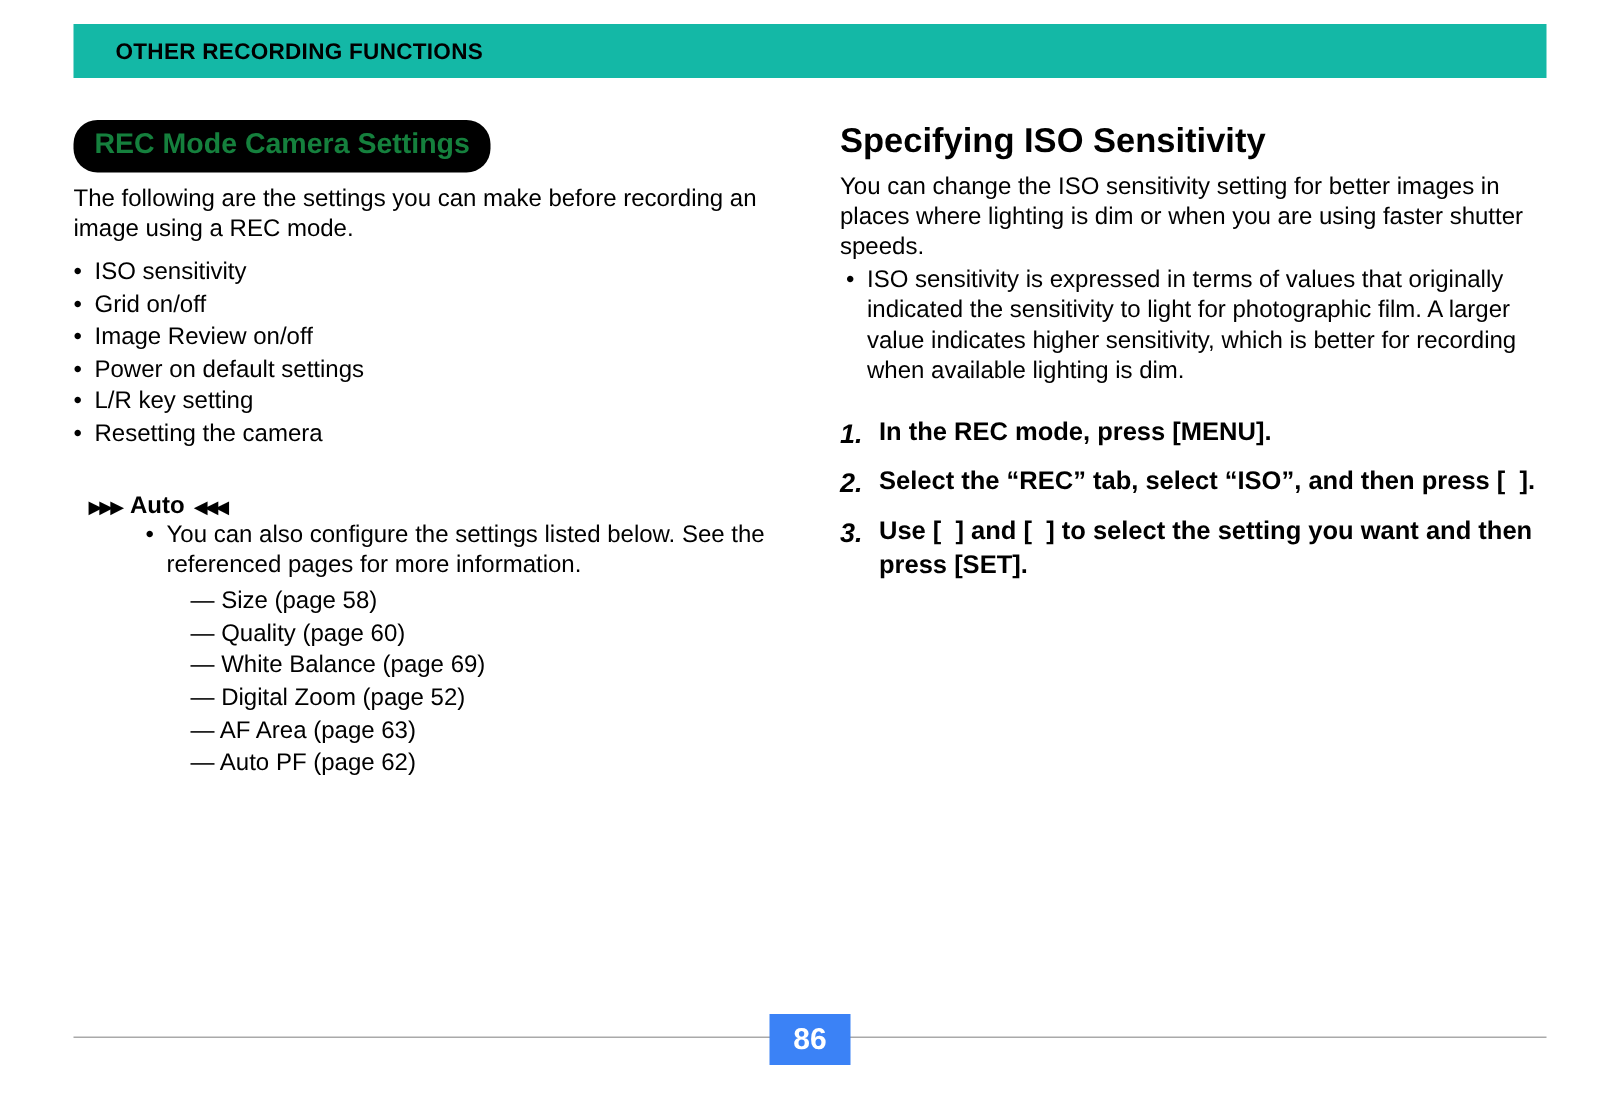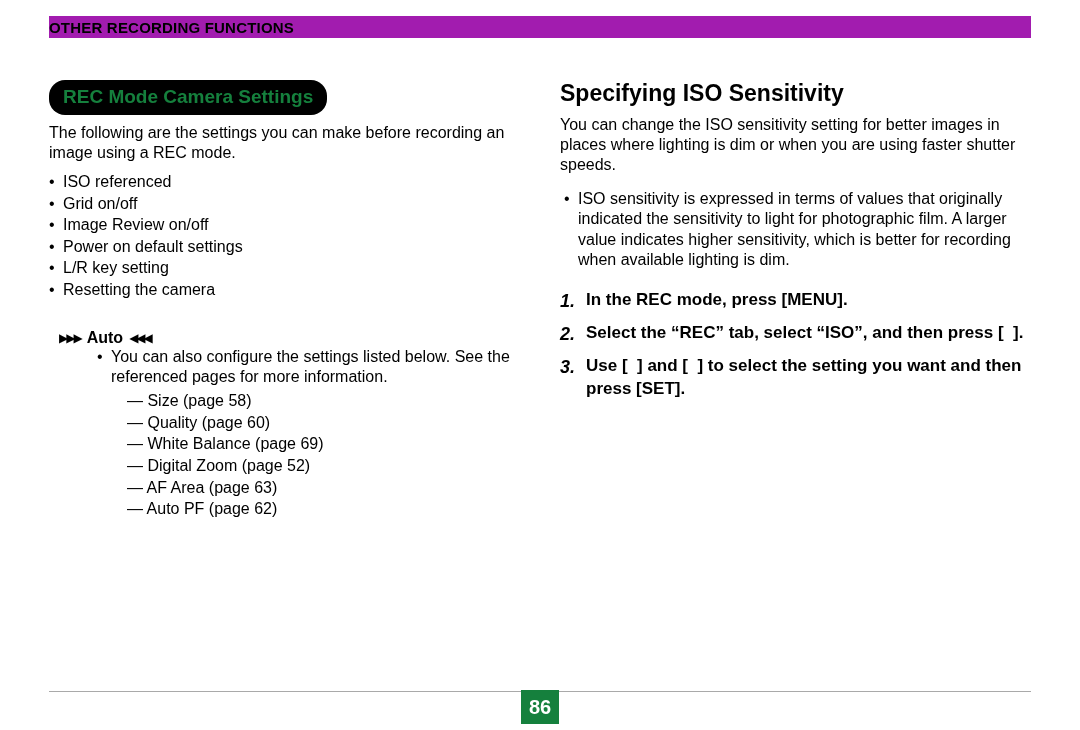--- a/index.html
+++ b/index.html
@@ -15,25 +15,25 @@
     position: relative;
     width: 1080px;
     height: 730px;
     box-sizing: border-box;
   }
   .header-bar {
     position: absolute;
     left: 49px;
     right: 49px;
     top: 16px;
-    height: 22px;
-    background: #a21caf;
+    height: 36px;
+    background: #14b8a6;
     display: flex;
     align-items: center;
-    padding-left: 0;
+    padding-left: 28px;
     box-sizing: border-box;
   }
   .header-bar-text {
     font-size: 15px;
     font-weight: bold;
     letter-spacing: 0.2px;
     text-transform: uppercase;
   }
   .columns {
     position: absolute;
@@ -118,21 +118,21 @@
     font-size: 16px;
     line-height: 1.35;
   }
   .h2 {
     font-size: 23px;
     font-weight: bold;
     margin: 0 0 8px 0;
   }
   .iso-bullet-wrap {
     padding-left: 0px;
-    margin-top: 14px;
+    margin-top: 2px;
   }
   .iso-bullet {
     position: relative;
     padding-left: 18px;
     font-size: 16px;
     line-height: 1.28;
   }
   .iso-bullet::before {
     content: "•";
     position: absolute;
@@ -175,27 +175,27 @@
     position: absolute;
     left: 0;
     right: 0;
     top: 50%;
     height: 0;
     border-top: 1.5px solid #a9a9a9;
   }
   .page-num {
     position: absolute;
     left: 50%;
-    top: 16px;
+    top: 2px;
     transform: translateX(-50%);
-    background: #15803d;
+    background: #3b82f6;
     color: #fff;
     font-weight: bold;
     font-size: 20px;
-    width: 38px;
+    width: 54px;
     height: 34px;
     display: flex;
     align-items: center;
     justify-content: center;
   }
 </style>
 </head>
 <body>
 
 <div class="page">
@@ -203,21 +203,21 @@
   <div class="header-bar">
     <span class="header-bar-text">Other Recording Functions</span>
   </div>
 
   <div class="columns">
 
     <div class="col">
       <div class="section-pill">REC Mode Camera Settings</div>
       <div class="body-text">The following are the settings you can make before recording an image using a REC mode.</div>
       <ul class="bullets">
-        <li>ISO referenced</li>
+        <li>ISO sensitivity</li>
         <li>Grid on/off</li>
         <li>Image Review on/off</li>
         <li>Power on default settings</li>
         <li>L/R key setting</li>
         <li>Resetting the camera</li>
       </ul>
 
       <div class="note-row">
         <span class="tri">▶▶▶</span>
         <span class="label">Auto</span>

